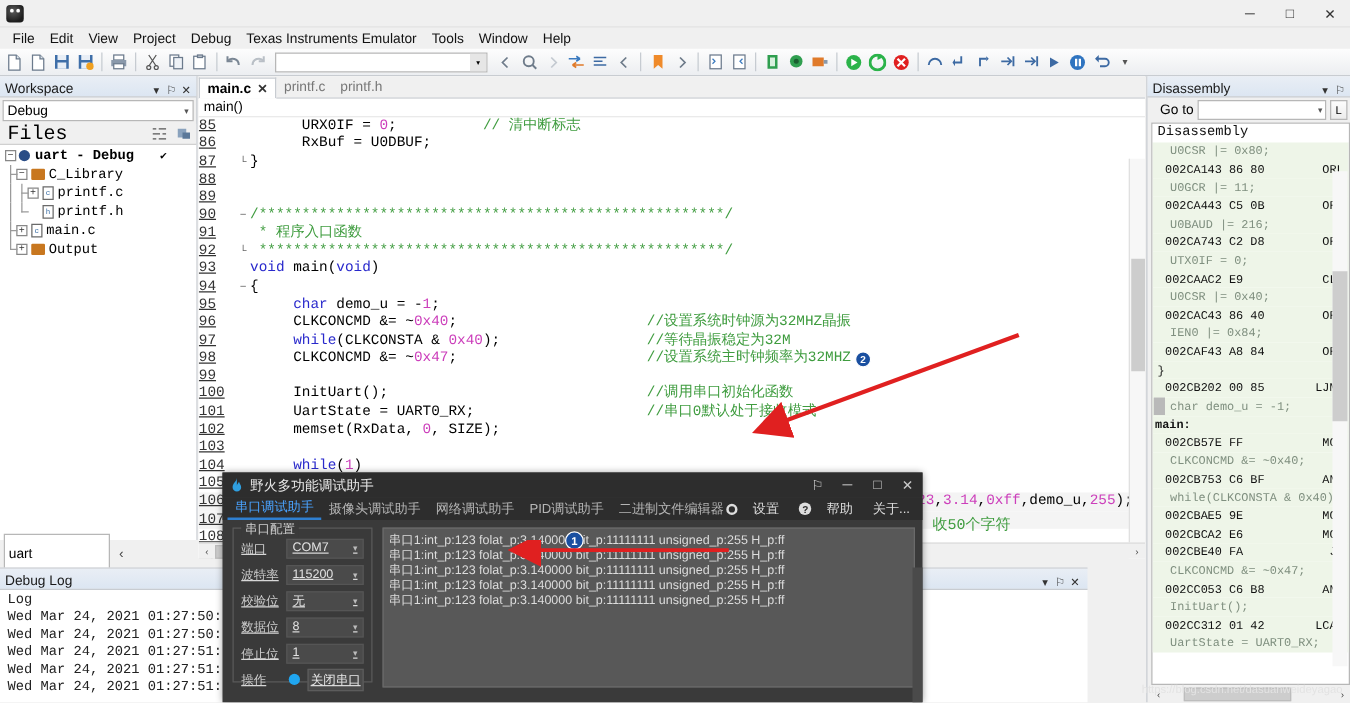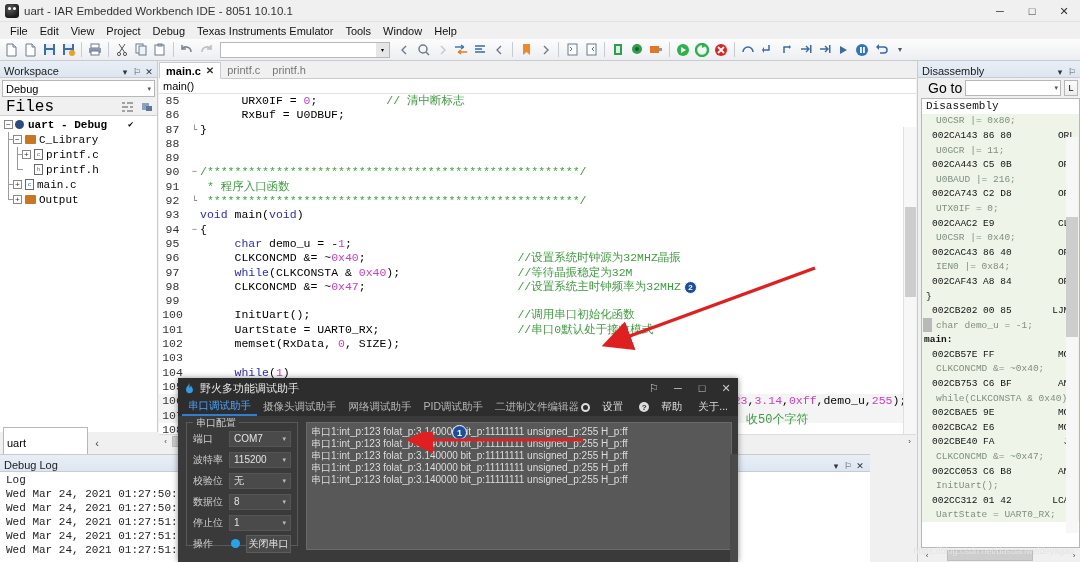--- a/index.html
+++ b/index.html
@@ -90,38 +90,38 @@
   .tab{height:17px;display:flex;align-items:center;padding:0 6px;font-size:11px;color:#777;}
   .tab.active{background:#fff;color:#000;font-weight:bold;border:1px solid #c8ccd1;border-bottom:1px solid #fff;
      position:relative;top:1px;}
   .tab .x{margin-left:5px;font-size:10px;font-weight:bold;color:#333;}
   #crumb{height:15px;background:#fff;border-bottom:1px solid #e3e3e3;display:flex;align-items:center;
     padding-left:4px;font-size:11px;position:relative;}
   #crumb .fx{position:absolute;right:3px;color:#444;font-size:14px;margin-top:37px;}
   #code-area{flex:1;position:relative;overflow:hidden;background:#fff;}
   #code{position:absolute;left:0;top:0;font-family:"Liberation Mono",monospace;font-size:11.5px;line-height:14.3px;white-space:pre;}
   .cl{height:14.3px;display:flex;white-space:pre;}
-  .gut{width:30px;text-align:center;padding-right:3px;color:#333;flex:none;}
+  .gut{width:30px;text-align:left;padding-right:3px;color:#333;flex:none;text-decoration:underline;}
   .fold{width:11px;flex:none;color:#666;text-align:center;font-size:9px;}
   .src{flex:1;}
   .kw{color:#2929cc;}
   .cmt{color:#3f9c3f;}
   .str{color:#cc3fbb;}
   .num{color:#cc3fbb;}
   .hl{background:#f4f4f4;}
   #hscroll{position:absolute;left:0;right:0;bottom:0;height:13px;background:#f0f0f0;border-top:1px solid #dcdcdc;display:flex;align-items:center;}
   #hscroll .ar{width:13px;text-align:center;font-size:8px;color:#444;}
   #hscroll .track{flex:1;height:11px;background:#f0f0f0;}
   #hscroll .thumb{width:250px;height:11px;background:#cdcdcd;border:1px solid #bdbdbd;}
   #vscroll{position:absolute;right:0;top:33px;bottom:13px;width:13px;background:#f7f7f7;border-left:1px solid #e0e0e0;}
   #vscroll .thumb{position:absolute;top:80px;left:1px;width:11px;height:90px;background:#cdcdcd;}
   
   #disasm{position:absolute;right:0;top:0;width:163px;bottom:0;background:#f0f0f0;border-left:1px solid #c8ccd1;}
   #dis-goto{height:20px;display:flex;align-items:center;padding:2px 2px;gap:3px;}
-  #dis-goto .lb{font-size:14px;padding-left:8px;}
+  #dis-goto .lb{font-size:11px;padding-left:8px;}
   #dis-goto .inp{flex:1;height:16px;background:#fff;border:1px solid #b7b7b7;display:flex;align-items:center;justify-content:flex-end;padding-right:2px;font-size:7px;color:#555;}
   #dis-goto .btn{width:14px;height:16px;border:1px solid #b7b7b7;background:linear-gradient(#fdfdfd,#ececec);font-size:9px;display:flex;align-items:center;justify-content:center;}
   #dis-body{position:absolute;left:3px;right:0;top:37px;bottom:14px;background:#fff;border:1px solid #b7b7b7;overflow:hidden;
      font-family:"Liberation Mono",monospace;font-size:9.5px;}
   .dl{height:14.6px;display:flex;align-items:center;white-space:pre;padding-left:4px;color:#111;}
   .dl.srcline{background:#eef5e8;color:#7f8f7f;padding-left:14px;}
   .dl.code{background:#eef5e8;}
   .dl.code .addr{width:40px;flex:none;padding-left:6px;}
   .dl.code .byt{width:44px;flex:none;}
   .dl.code .mn{flex:1;text-align:right;padding-right:4px;}
@@ -144,21 +144,21 @@
   .stab{padding:0 6px;height:18px;display:flex;align-items:center;font-size:10.5px;color:#b5b5b5;}
   .stab.active{color:#4aa3ff;border-bottom:2px solid #2f7fd0;}
   #s-tabs .right{position:absolute;right:4px;display:flex;align-items:center;gap:4px;}
   #s-tabs .right .it{display:flex;align-items:center;gap:12px;padding:0 6px;color:#ddd;}
   .gear{width:9px;height:9px;border-radius:50%;border:2px solid #ddd;}
   .qm{width:10px;height:10px;border-radius:50%;background:#ddd;color:#2d2d2d;font-size:8px;
     display:flex;align-items:center;justify-content:center;font-weight:bold;}
   #s-body{position:absolute;left:0;right:0;top:38px;bottom:0;}
   #cfg{position:absolute;left:8px;top:6px;width:112px;height:124px;border:1px solid #5a5a5a;}
   #cfg .legend{position:absolute;top:-7px;left:6px;background:#3a3a3a;padding:0 3px;font-size:10px;color:#cfcfcf;}
-  .crow{display:flex;align-items:center;height:19px;margin:2px 6px 0 6px;}
+  .crow{display:flex;align-items:center;height:19px;margin:2px 6px 0 6px;text-decoration:underline;}
   .crow .k{width:36px;font-size:10px;color:#cfcfcf;}
   .crow .combo{flex:1;height:16px;background:#4a4a4a;border:1px solid #555;display:flex;align-items:center;
     padding:0 4px;font-size:10px;color:#e2e2e2;}
   .crow .combo .cv{flex:1;}
   .crow .combo .ca{font-size:7px;color:#bbb;}
   .dot{width:9px;height:9px;border-radius:50%;background:#20a6f0;margin:0 6px 0 2px;}
   .obtn{flex:1;height:18px;background:#4a4a4a;border:1px solid #5c5c5c;display:flex;align-items:center;
     justify-content:center;font-size:10px;color:#e8e8e8;}
   #recv{position:absolute;left:128px;top:6px;right:6px;height:128px;background:#585858;border:1px solid #6a6a6a;
      overflow:hidden;padding:2px 4px;}
@@ -172,21 +172,20 @@
   #serial-scroll{position:absolute;right:0;top:38px;width:8px;bottom:0;background:#4a4a4a;}
   
   .arrowsvg{position:absolute;pointer-events:none;}
   #watermark{position:absolute;right:6px;bottom:6px;font-size:9px;color:#e3e3e3;}
 </style>
 </head>
 <body>
 
 <div id="titlebar">
   <div id="app-icon"></div>
-  <div id="title-text">uart - IAR Embedded Workbench IDE - 8051 10.10.1</div>
   <div id="win-buttons">
     <div class="winbtn">─</div>
     <div class="winbtn">□</div>
     <div class="winbtn close">✕</div>
   </div>
 </div>
 
 <div id="menubar">
     <div class="menu-item">File</div>
     <div class="menu-item">Edit</div>

